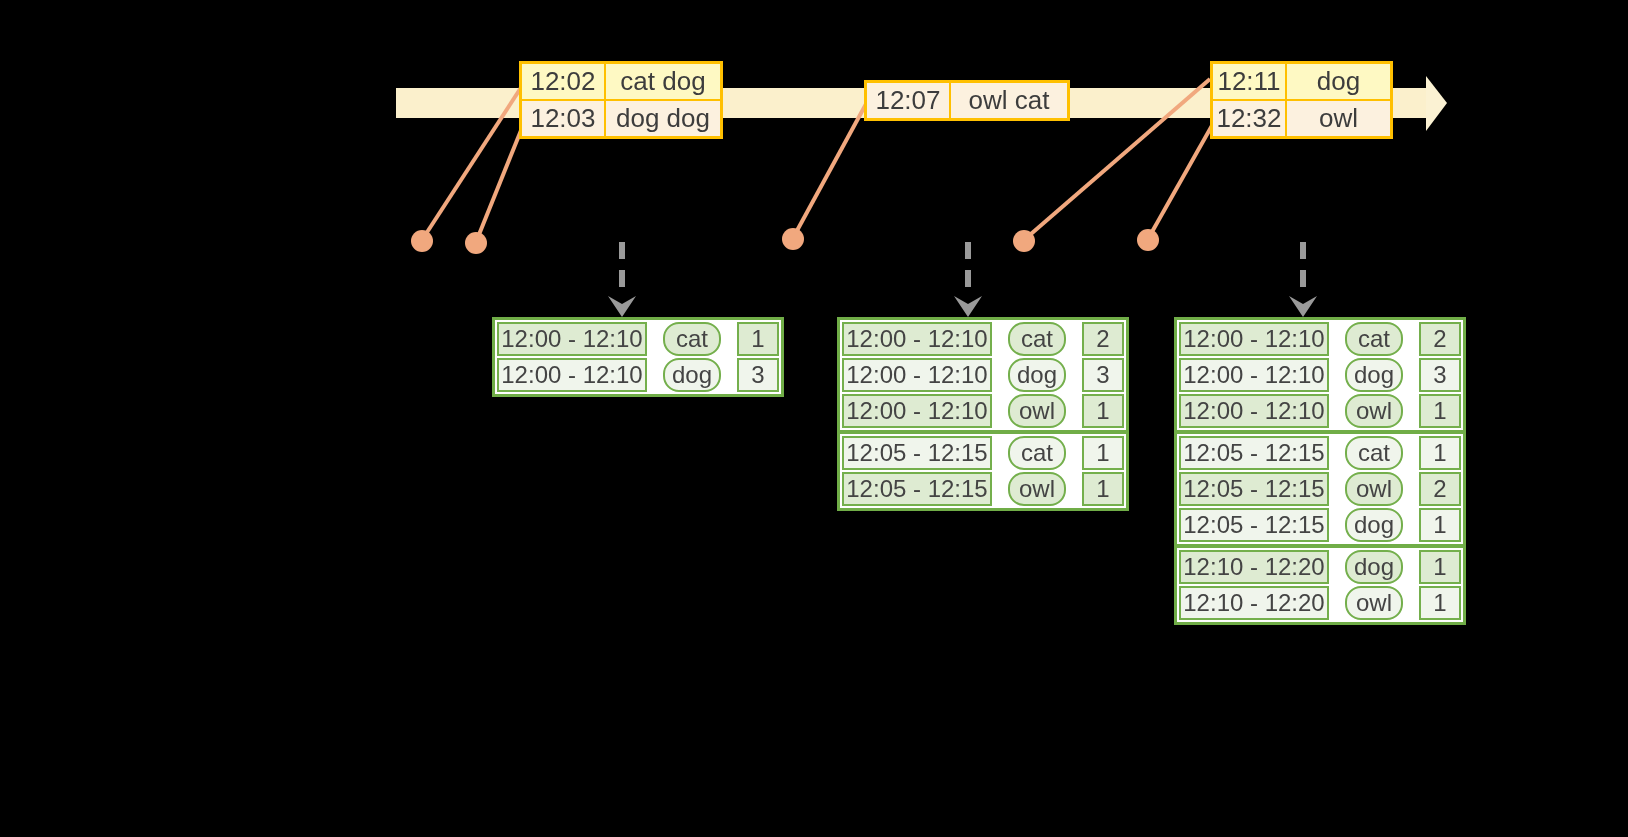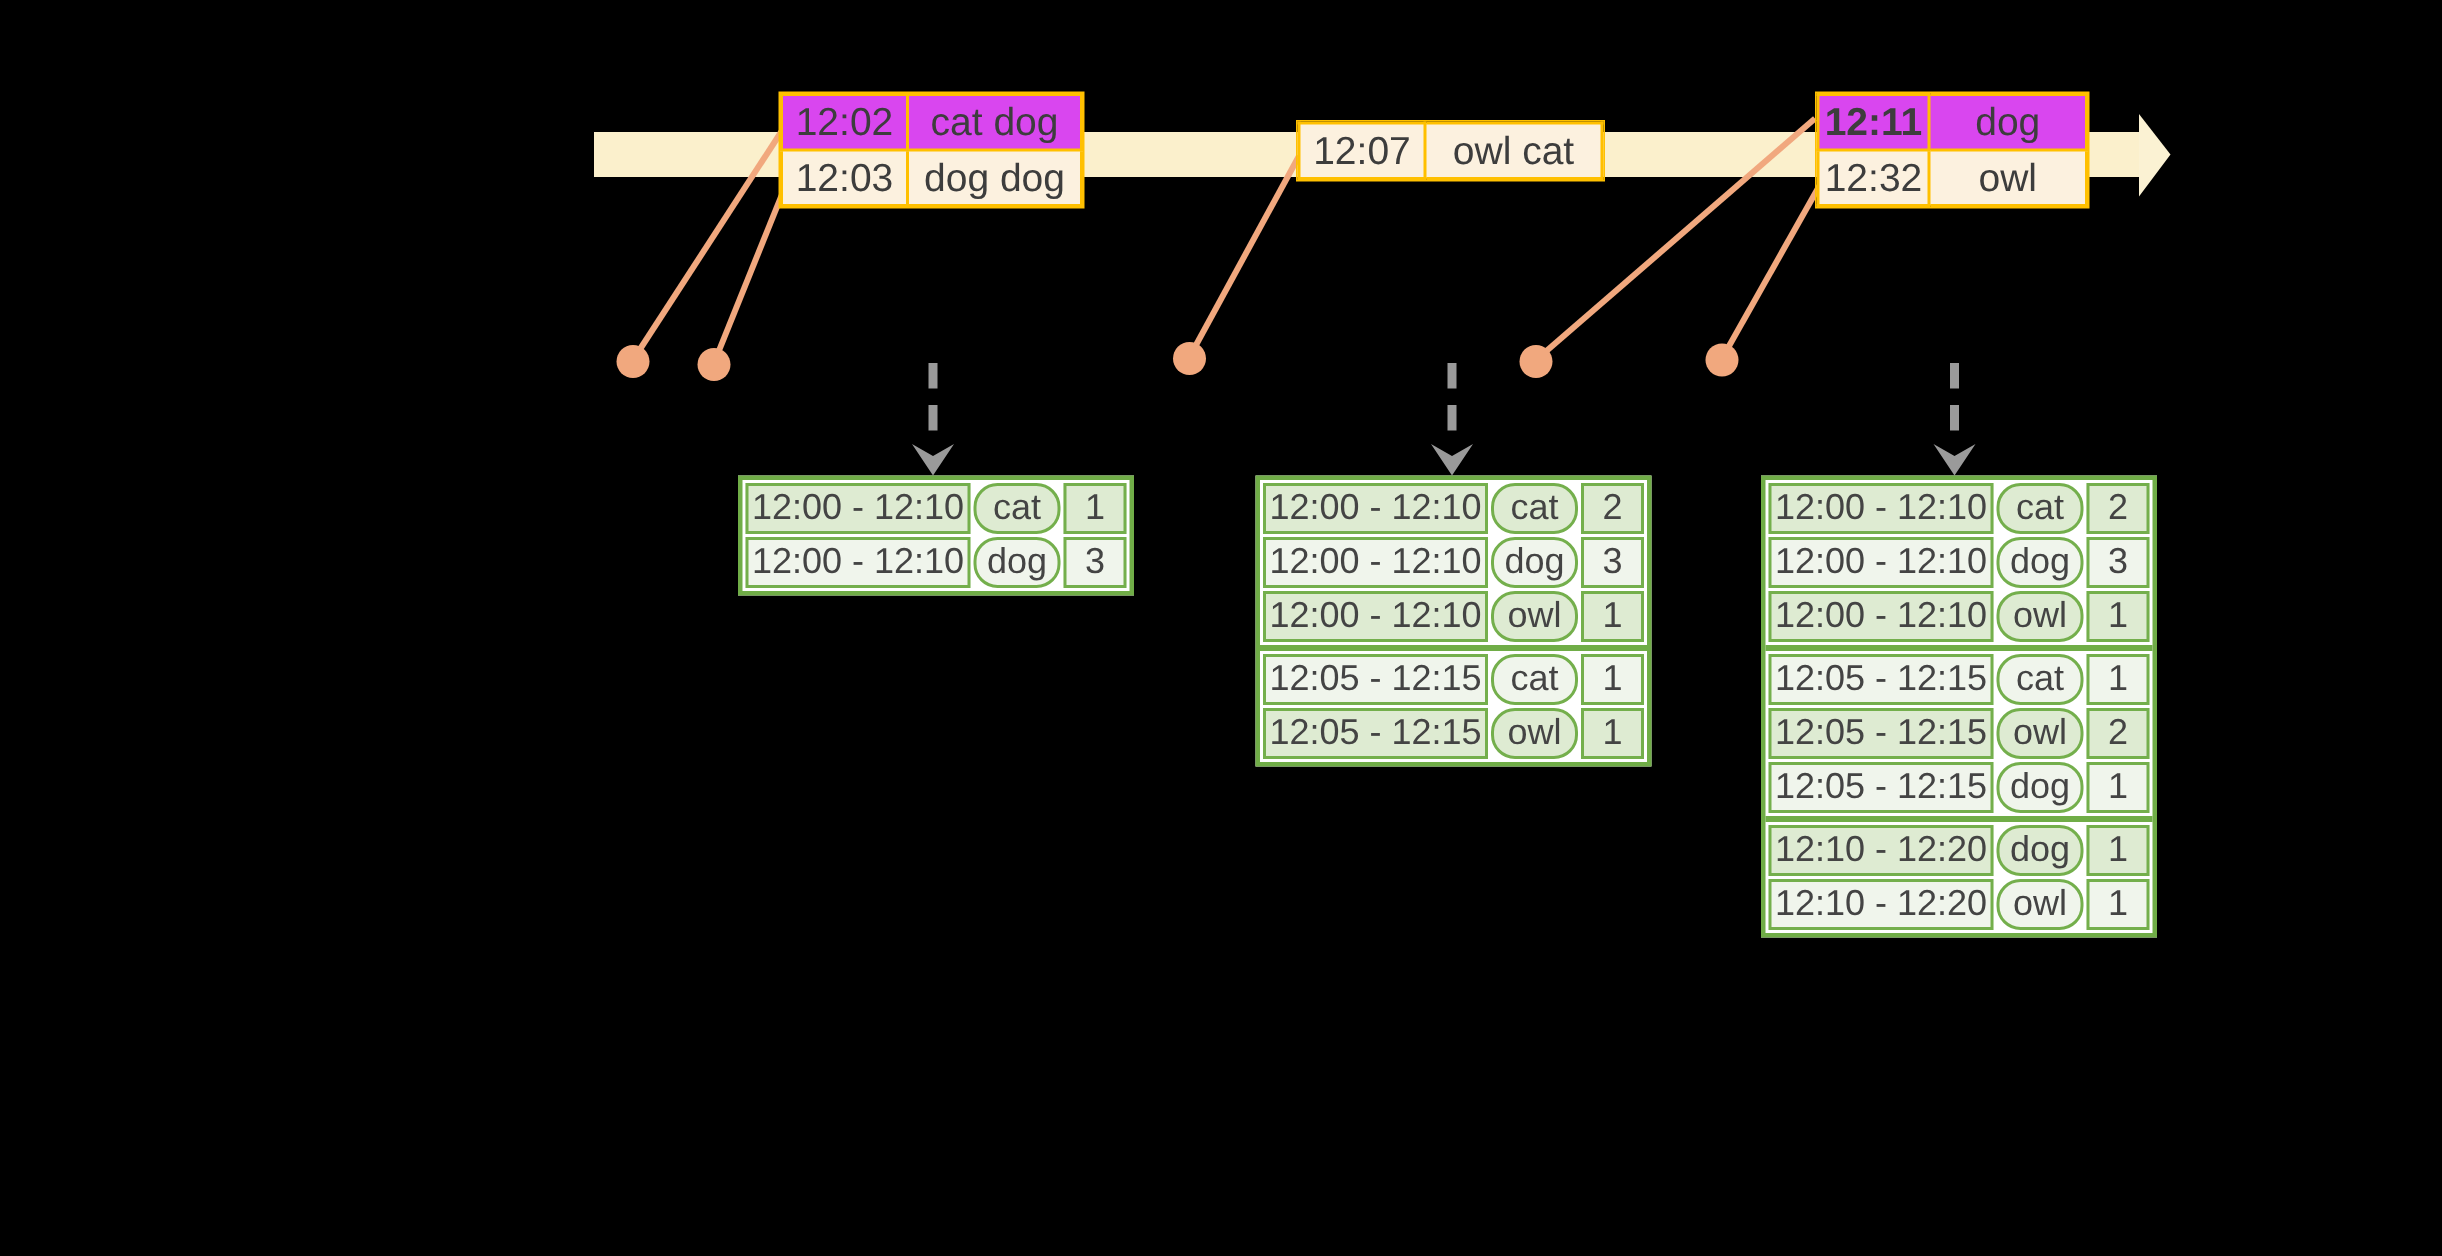--- a/index.html
+++ b/index.html
@@ -6,27 +6,27 @@
   #canvas{position:relative;width:1628px;height:837px;background:#000;overflow:hidden;
           font-family:"Liberation Sans","DejaVu Sans",sans-serif;color:#3f3f3f;}
   #overlay{position:absolute;left:0;top:0;}
 
   
   .etable{position:absolute;border-collapse:collapse;table-layout:fixed;z-index:3;}
   .etable td{border:2.5px solid #FFC000;text-align:center;vertical-align:middle;
              font-size:26px;color:#3d3d3d;padding:0;}
   .etable{border:1px solid #FFC000;outline:1.5px solid #FFC000;}
   .etable tr{height:37px;}
-  .fill-hi{background:#d946ef;}
+  .fill-hi{background:#fef9c3;}
   .fill-lo{background:#FCF1DF;}
 
   
   .gtable{position:absolute;display:flex;flex-direction:column;row-gap:2px;
           padding:2px;background:#ffffff;border:3px solid #70AD47;z-index:3;}
-  .grow{display:flex;gap:2px;}
+  .grow{display:flex;gap:16px;}
   .gcell{box-sizing:border-box;border:2px solid #74AF4C;height:34px;
          display:flex;align-items:center;justify-content:center;font-size:24px;color:#444;}
   .g-dark{background:#DEEBD2;}
   .g-light{background:#F0F5EC;}
   .cwin{width:150px;}
   .cword{width:58px;border-radius:16px;}
   .ccount{width:42px;}
   .gsep{height:4px;background:#70AD47;margin:0 -2px;}
 </style>
 </head>
@@ -85,21 +85,21 @@
         <tr>
       <td class="fill-lo" style="width:82px;">12:07</td>
       <td class="fill-lo" style="width:116px;margin-left:28px;">owl cat</td>
     </tr>
   </tbody>
     </table>
 
   <table class="etable" style="left:1211px;top:62px;">
     <tbody>
         <tr>
-      <td class="fill-hi" style="width:72px;font-weight:bold;">12:11</td>
+      <td class="fill-hi" style="width:72px;">12:11</td>
       <td class="fill-hi" style="width:103px;">dog</td>
     </tr>
     <tr>
       <td class="fill-lo">12:32</td>
       <td class="fill-lo">owl</td>
     </tr>
   </tbody>
     </table>
 
   <div class="gtable" style="left:492px;top:317px;">

